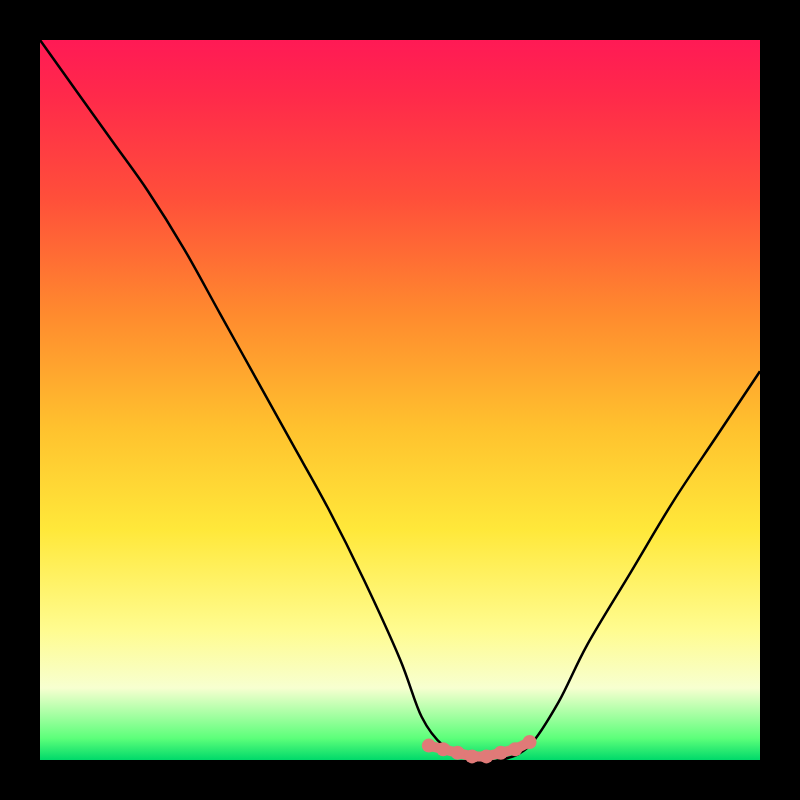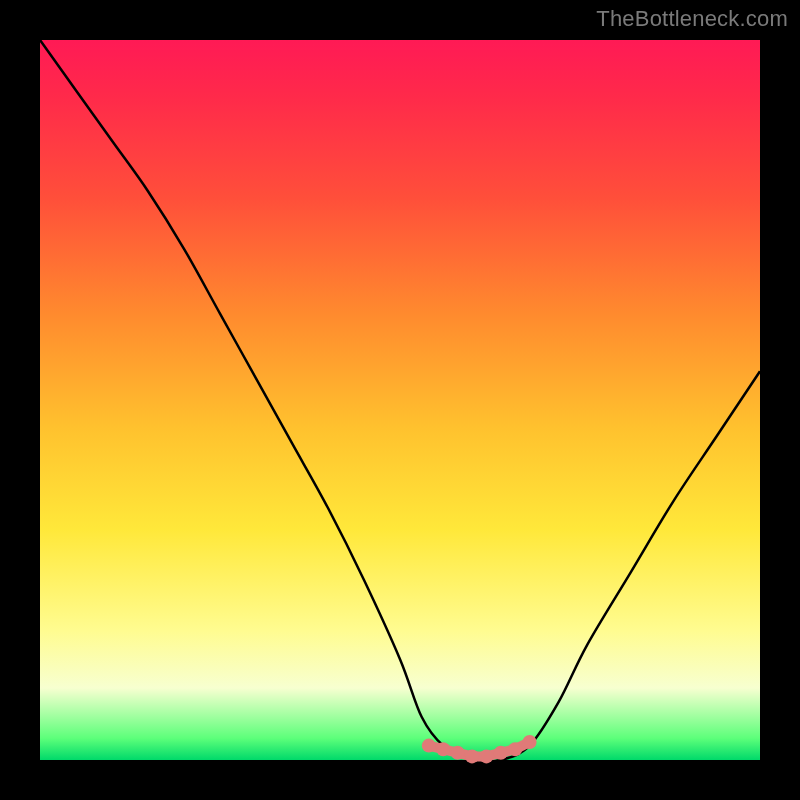--- a/index.html
+++ b/index.html
@@ -56,21 +56,20 @@
     top: 0;
     width: 720px;
     height: 720px;
     overflow: visible;
   }
 </style>
 </head>
 <body>
 
 <div class="frame">
-  <div class="watermark">TheBottleneck.com</div>
 
   <div class="plot">
     <svg class="curve" viewBox="0 0 720 720" preserveAspectRatio="none">
       <path fill="none" stroke-width="2.5" stroke="#000000" d="M 0 0 C 6.00 8.40, 24.00 33.60, 36.00 50.40 C 48.00 67.20, 60.00 84.00, 72.00 100.80 C 84.00 117.60, 96.00 133.20, 108.00 151.20 C 120.00 169.20, 132.00 188.40, 144.00 208.80 C 156.00 229.20, 168.00 252.00, 180.00 273.60 C 192.00 295.20, 204.00 316.80, 216.00 338.40 C 228.00 360.00, 240.00 381.60, 252.00 403.20 C 264.00 424.80, 276.00 445.20, 288.00 468.00 C 300.00 490.80, 312.00 514.80, 324.00 540.00 C 336.00 565.20, 350.40 596.40, 360.00 619.20 C 369.60 642.00, 374.40 662.40, 381.60 676.80 C 388.80 691.20, 394.80 698.40, 403.20 705.60 C 411.60 712.80, 422.40 717.60, 432.00 720.00 C 441.60 722.40, 451.20 722.40, 460.80 720.00 C 470.40 717.60, 480.00 715.20, 489.60 705.60 C 499.20 696.00, 508.80 679.20, 518.40 662.40 C 528.00 645.60, 535.20 626.40, 547.20 604.80 C 559.20 583.20, 576.00 556.80, 590.40 532.80 C 604.80 508.80, 619.20 483.60, 633.60 460.80 C 648.00 438.00, 662.40 417.60, 676.80 396.00 C 691.20 374.40, 712.80 342.00, 720.00 331.20"></path>
       <g>
           <path d="M 388.8 705.6 L 403.20000000000005 709.2 L 417.59999999999997 712.8 L 432 716.4 L 446.4 716.4 L 460.8 712.8 L 475.20000000000005 709.2 L 489.6 702" fill="none" stroke="#e07a78" stroke-width="10" stroke-linecap="round" stroke-linejoin="round"></path>
           <circle cx="388.8" cy="705.6" r="7" fill="#e07a78"></circle>
           <circle cx="403.20000000000005" cy="709.2" r="7" fill="#e07a78"></circle>
           <circle cx="417.59999999999997" cy="712.8" r="7" fill="#e07a78"></circle>
           <circle cx="432" cy="716.4" r="7" fill="#e07a78"></circle>

